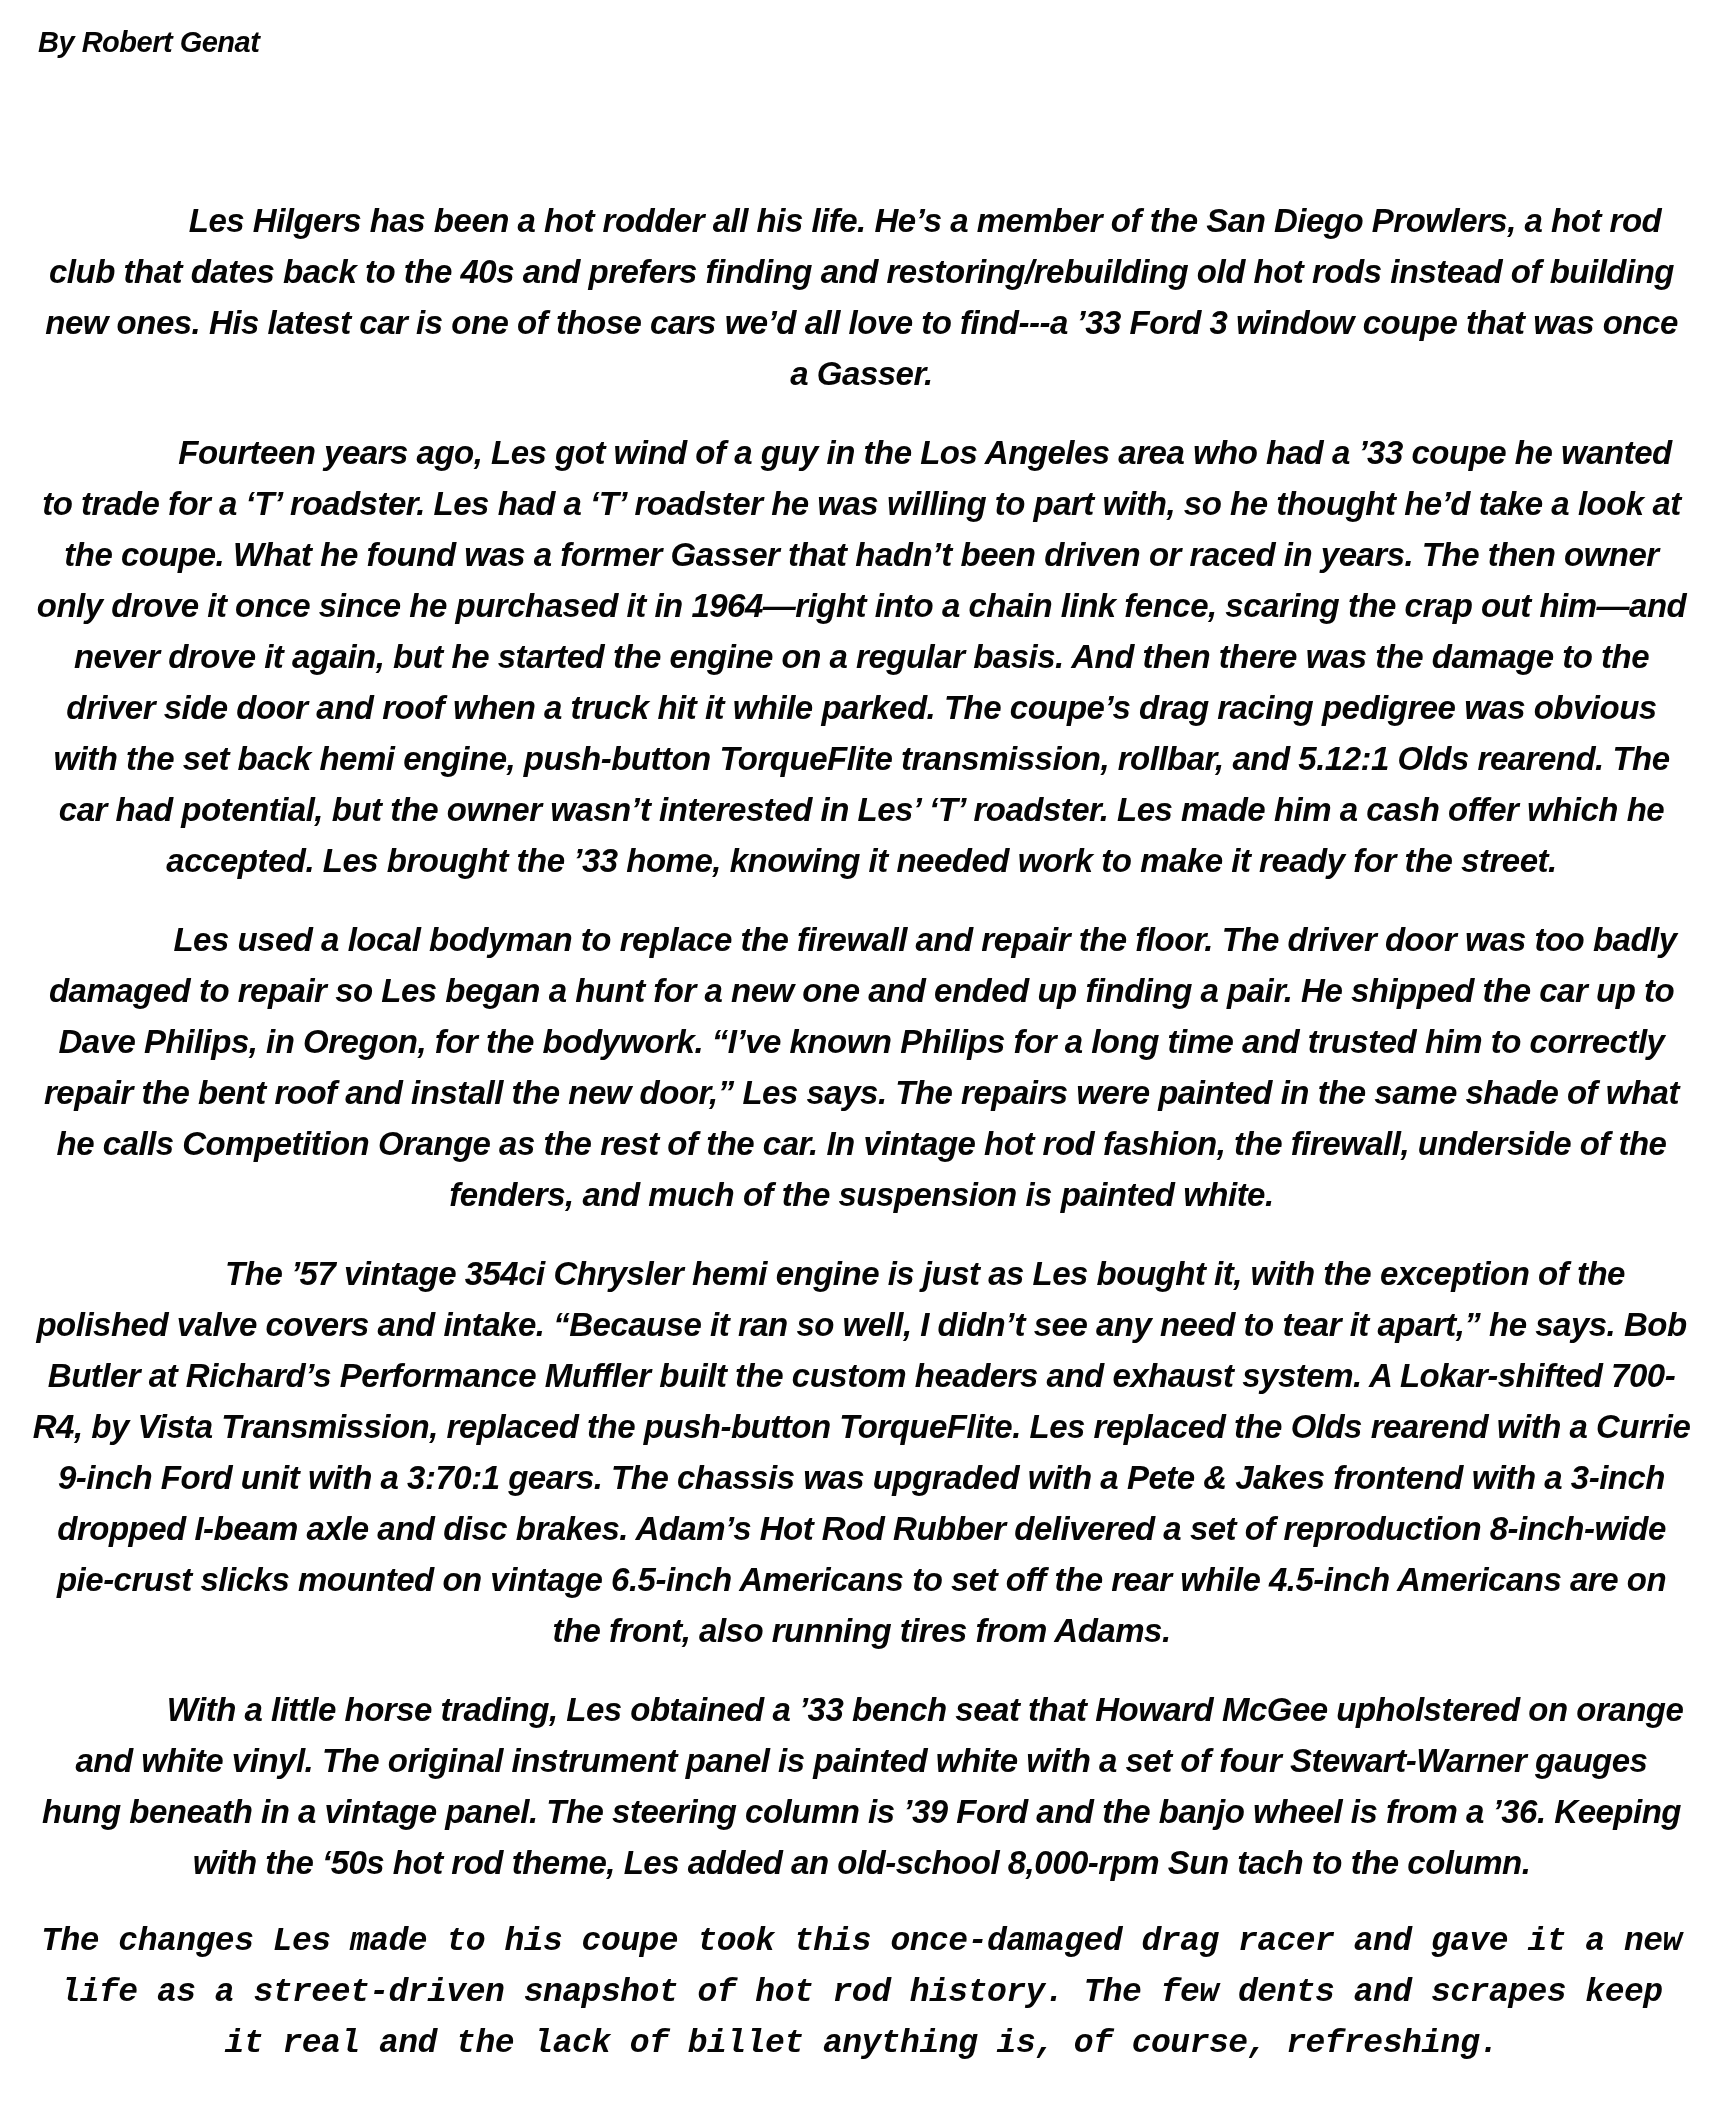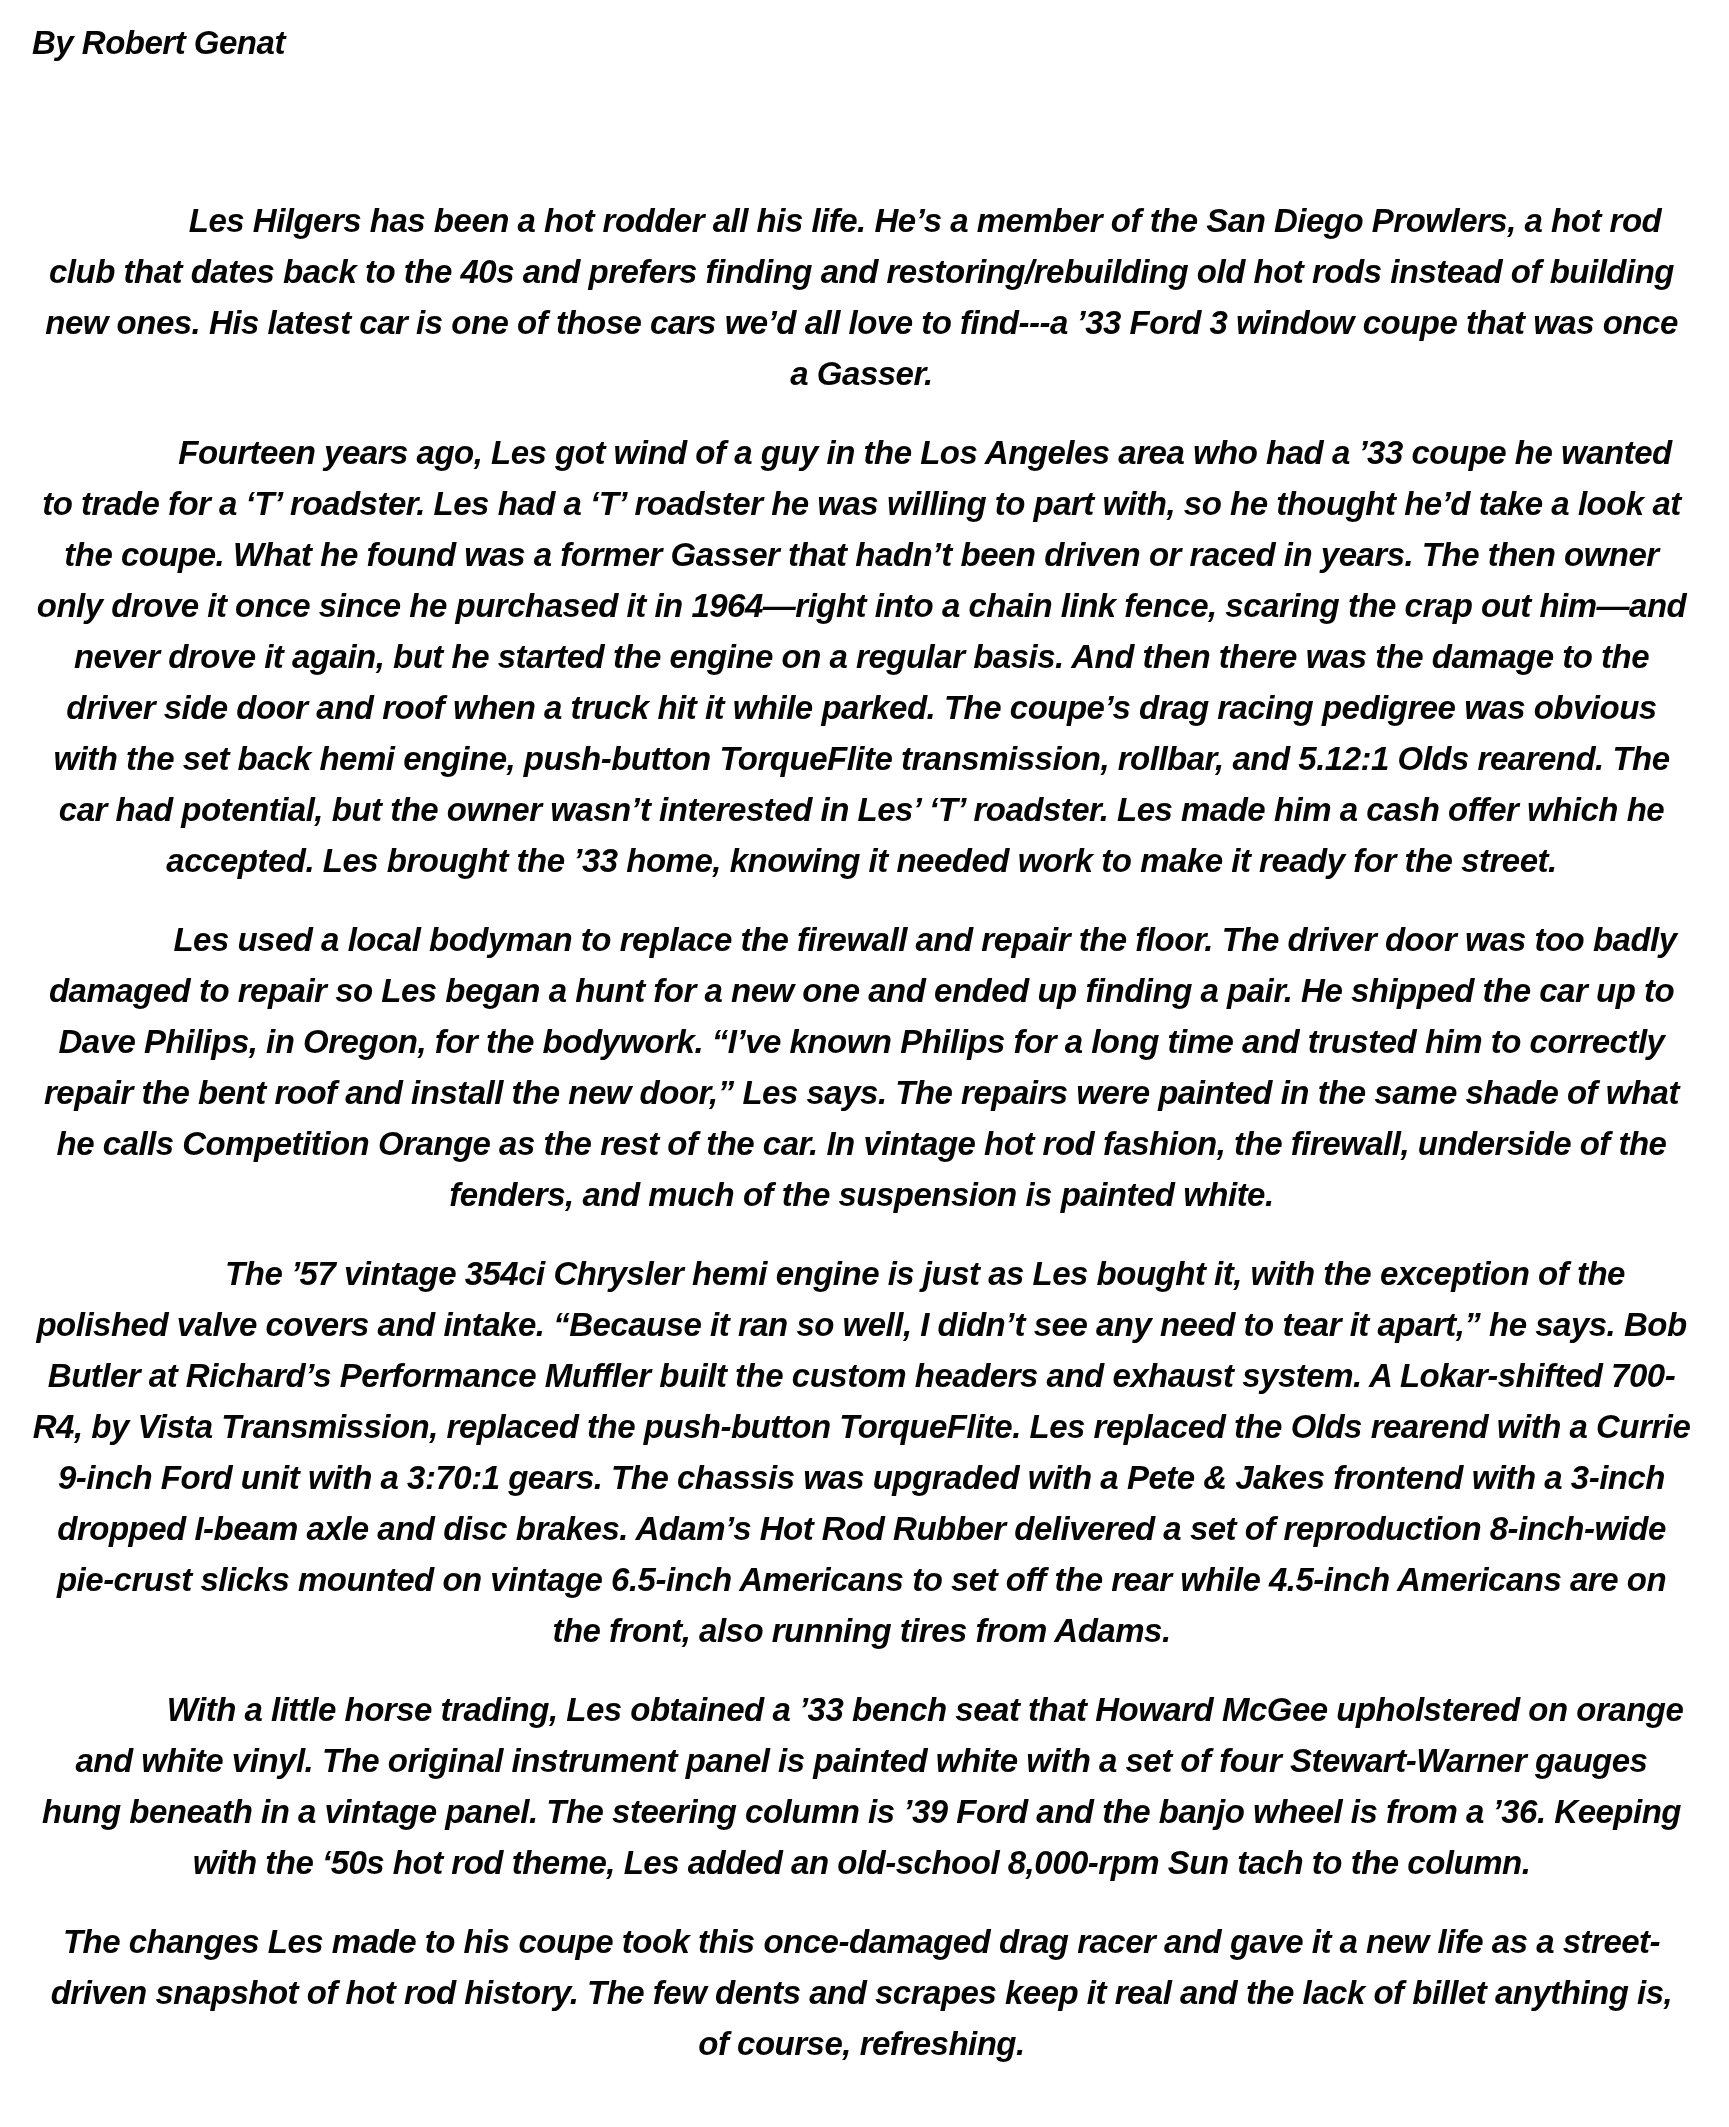--- a/index.html
+++ b/index.html
@@ -16,32 +16,33 @@
     padding: 16.7px 38px 25px 32px;
     font-family: "Liberation Sans", sans-serif;
     font-style: italic;
     font-weight: bold;
     color: #050505;
     font-size: 33px;
     line-height: 51px;
     letter-spacing: -0.5px;
   }
   .byline {
-    margin: 0 0 127px 0;
-    font-size: 33px;
+    margin: 0 0 127px 6px;
+    font-size: 29px;
   }
   p.para {
     margin: 0 0 28px 0;
     text-align: center;
   }
   p.para.indent {
     text-indent: 127px;
   }
   p.para:last-child {
     margin-bottom: 0;
+    font-family: Liberation Mono, monospace;
   }
 </style>
 </head>
 <body>
 
 <div class="page">
   <p class="byline">By Robert Genat</p>
   <p class="para indent">Les Hilgers has been a hot rodder all his life. He’s a member of the San Diego Prowlers, a hot rod club that dates back to the 40s and prefers finding and restoring/rebuilding old hot rods instead of building new ones. His latest car is one of those cars we’d all love to find---a ’33 Ford 3 window coupe that was once a Gasser.</p>
   <p class="para indent">Fourteen years ago, Les got wind of a guy in the Los Angeles area who had a ’33 coupe he wanted to trade for a ‘T’ roadster. Les had a ‘T’ roadster he was willing to part with, so he thought he’d take a look at the coupe. What he found was a former Gasser that hadn’t been driven or raced in years. The then owner only drove it once since he purchased it in 1964—right into a chain link fence, scaring the crap out him—and never drove it again, but he started the engine on a regular basis. And then there was the damage to the driver side door and roof when a truck hit it while parked. The coupe’s drag racing pedigree was obvious with the set back hemi engine, push-button TorqueFlite transmission, rollbar, and 5.12:1 Olds rearend.  The car had potential, but the owner wasn’t interested in Les’ ‘T’ roadster. Les made him a cash offer which he accepted. Les brought the ’33 home, knowing it needed work to make it ready for the street.</p>
   <p class="para indent">Les used a local bodyman to replace the firewall and repair the floor. The driver door was too badly damaged to repair so Les began a hunt for a new one and ended up finding a pair. He shipped the car up to Dave Philips, in Oregon, for the bodywork. “I’ve known Philips for a long time and trusted him to correctly repair the bent roof and install the new door,” Les says. The repairs were painted in the same shade of what he calls Competition Orange as the rest of the car. In vintage hot rod fashion, the firewall, underside of the fenders, and much of the suspension is painted white.</p>

